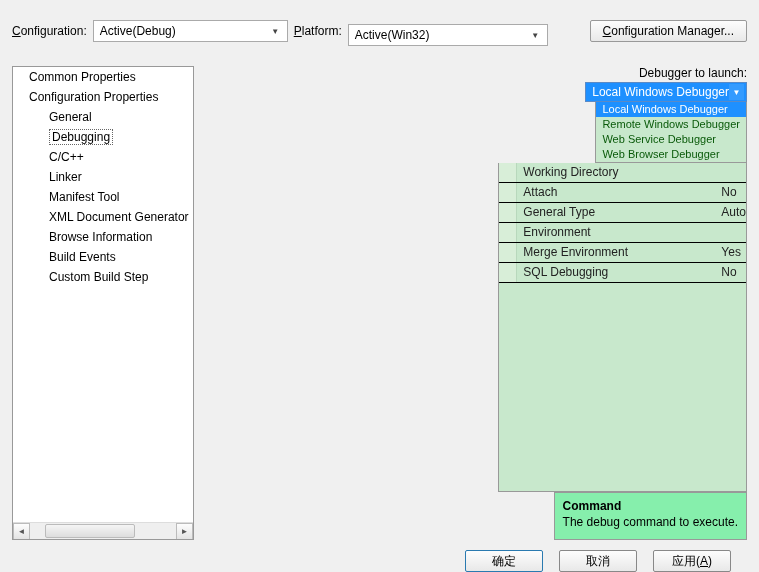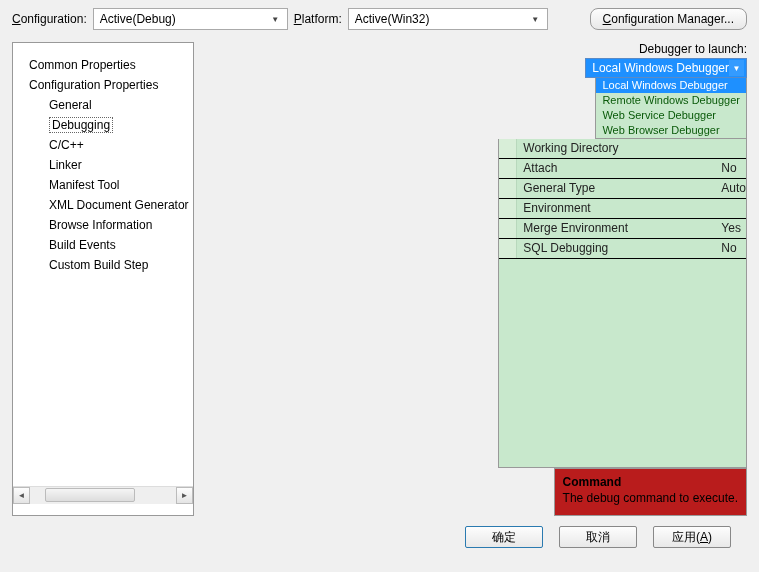--- a/index.html
+++ b/index.html
@@ -7,68 +7,68 @@
       font-family: "Segoe UI", Tahoma, sans-serif;
       font-size: 12px;
       background: #f0f0f0;
       width: 759px;
       height: 572px;
       overflow: hidden;
     }
     .top-bar {
       display: flex;
       align-items: center;
-      padding: 8px 12px;
+      padding: 16px 12px;
       gap: 6px;
       background: #f0f0f0;
     }
     .top-bar label { white-space: nowrap; }
     .underline { text-decoration: underline; }
     .dropdown {
       display: flex;
       align-items: center;
       justify-content: space-between;
       background: #fff;
       border: 1px solid #aaa;
       height: 22px;
       padding: 0 4px 0 6px;
       cursor: pointer;
     }
     .dropdown.config { width: 195px; }
-    .dropdown.platform { width: 200px; }
+    .dropdown.platform { width: 200px; margin-top: 8px; }
     .dd-arrow {
       width: 15px;
       height: 16px;
       display: flex;
       align-items: center;
       justify-content: center;
       font-size: 8px;
       color: #444;
     }
     .btn {
       background: linear-gradient(#fdfdfd, #e8e8e8);
       border: 1px solid #999;
-      border-radius: 8px;
+      border-radius: 2px;
       height: 22px;
       padding: 0 12px;
       cursor: pointer;
       display: flex;
       align-items: center;
     }
     .main-area {
       display: flex;
       padding: 4px 12px 0 12px;
       gap: 10px;
       height: 478px;
     }
     .tree-panel {
       width: 182px;
       background: #fff;
       border: 1px solid #999;
-      padding: 12px 0;
+      padding: 0 0;
       overflow: hidden;
       display: flex;
       flex-direction: column;
     }
     .tree-content { flex: 1; overflow: hidden; }
     .tree-item {
       padding: 1px 0 1px 16px;
       line-height: 18px;
       white-space: nowrap;
       cursor: pointer;
@@ -160,21 +160,21 @@
       width: 200px;
       padding-left: 6px;
       color: #222;
     }
     .prop-value {
       flex: 1;
       padding-left: 4px;
       color: #222;
     }
     .help-panel {
-      background: #b91c1c;
+      background: #86efac;
       border: 1px solid #999;
       border-top: 1px solid #999;
       padding: 6px 8px;
       height: 48px;
     }
     .help-title { font-weight: bold; margin-bottom: 2px; }
     .dialog-buttons {
       display: flex;
       justify-content: flex-end;
       padding: 10px 28px;

